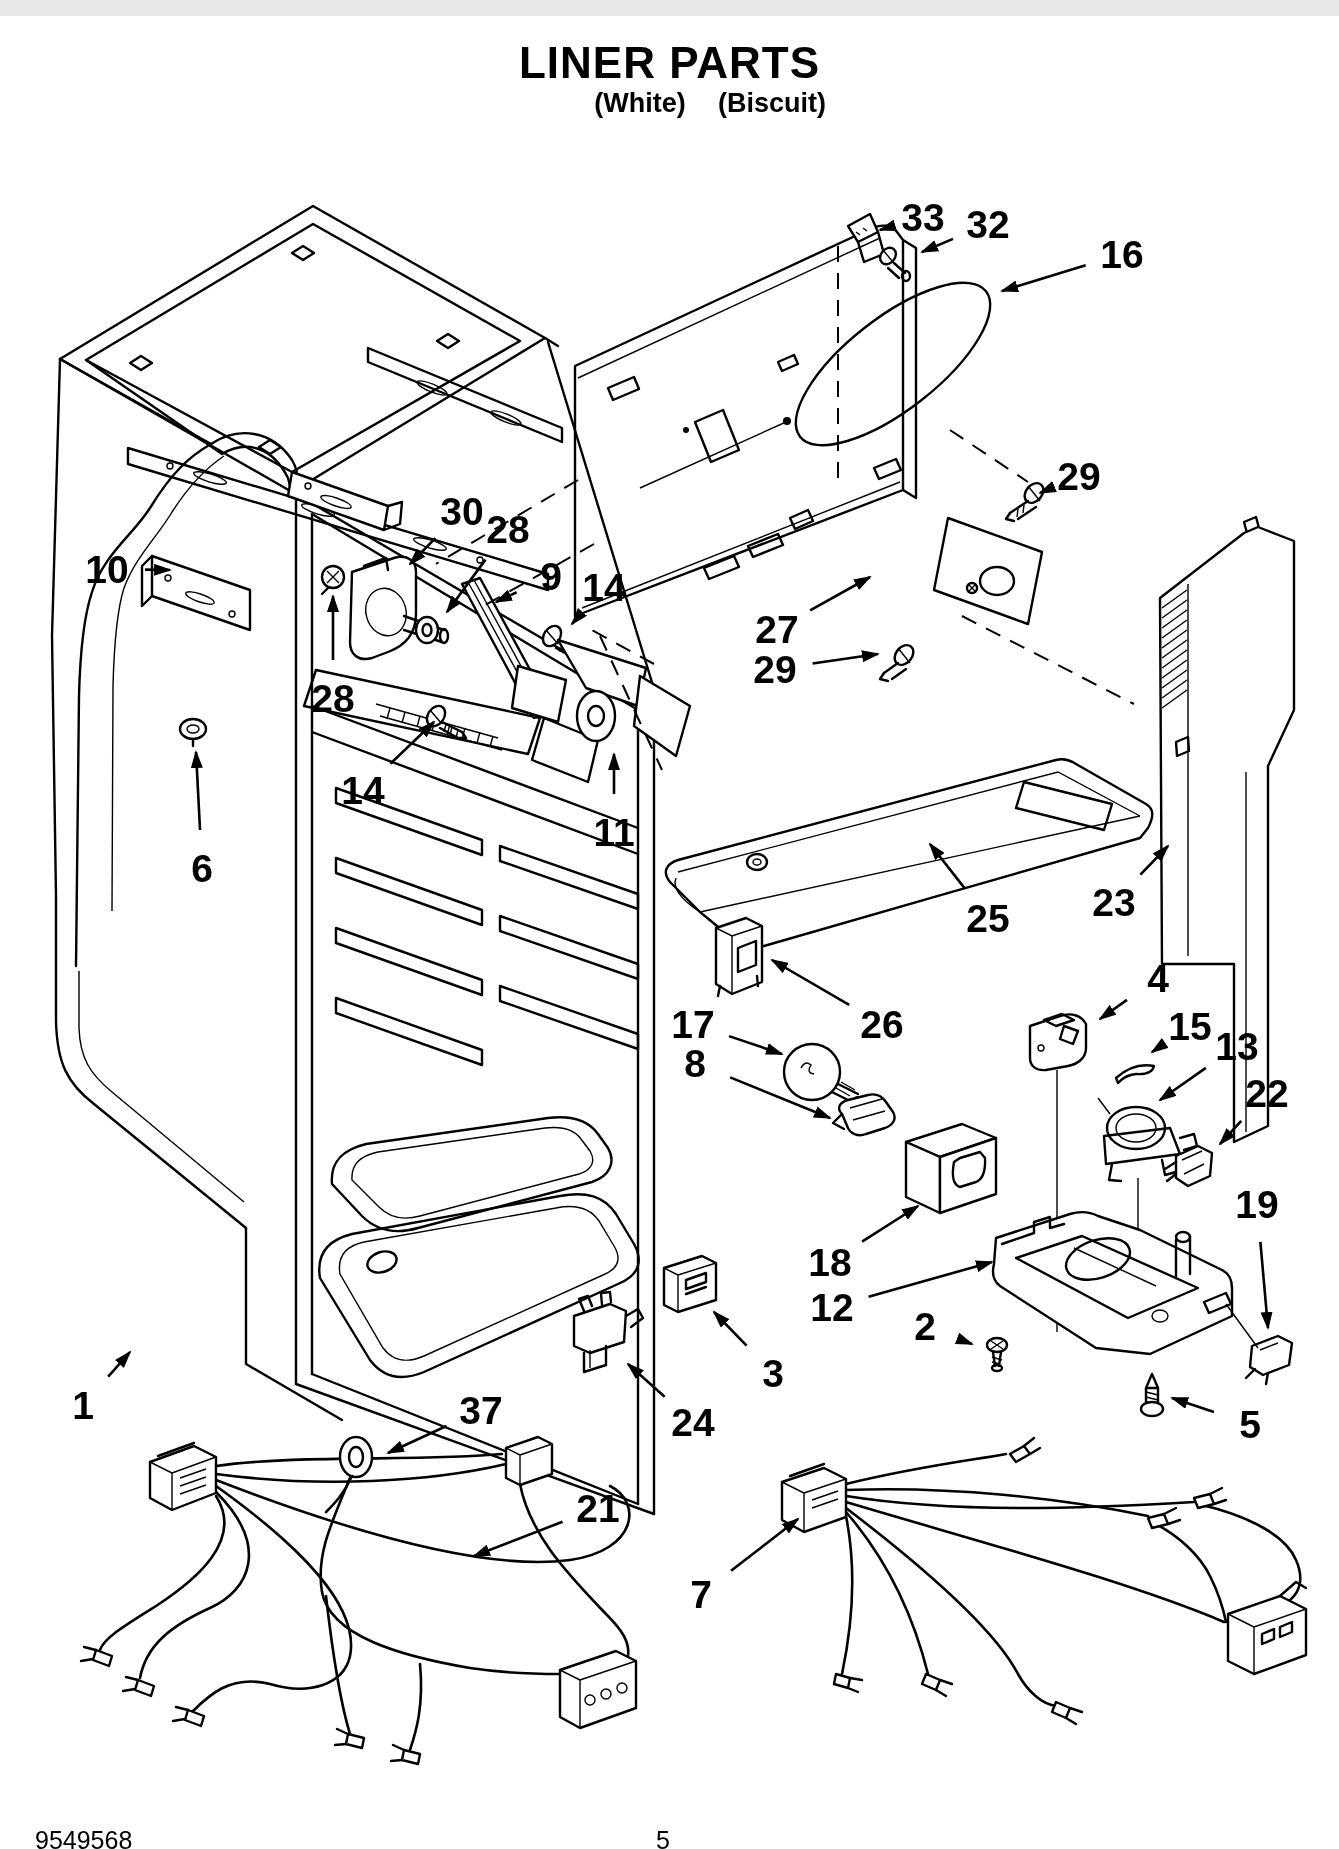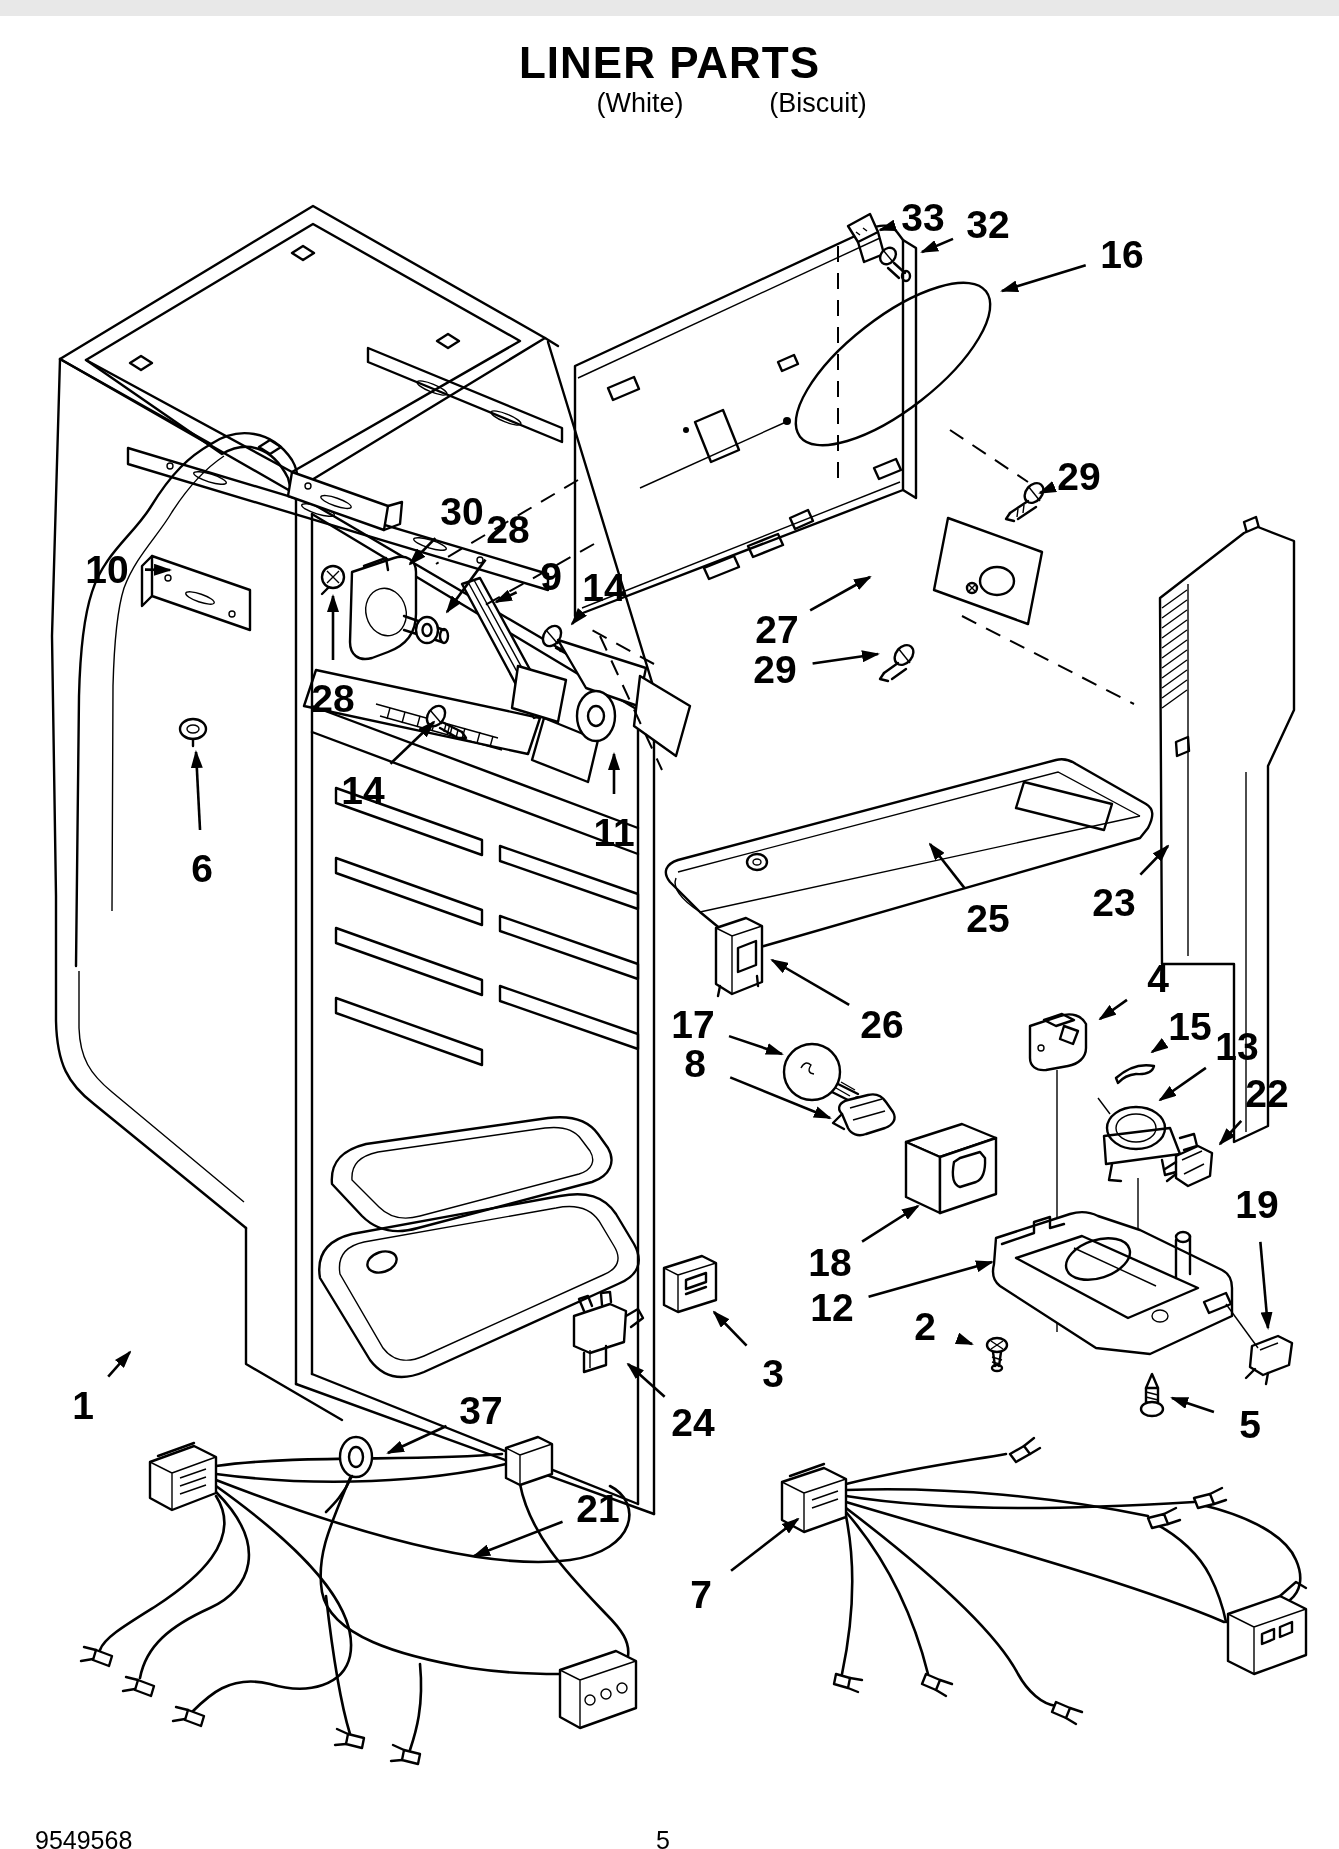--- a/index.html
+++ b/index.html
@@ -9,23 +9,23 @@
     background:#ffffff;
     font-family:"Liberation Sans", sans-serif;
     color:#000;
     overflow:hidden;
     margin:16px auto;
   }
   .hdr{position:absolute;top:22px;left:0;width:100%;text-align:center;z-index:3;}
   .hdr h1{margin:0;font-size:44px;font-weight:bold;letter-spacing:1px;}
   .models{font-size:27px;font-weight:bold;line-height:36px;}
   .colors-row{position:relative;height:36px;}
-  .colors-row span{position:absolute;transform:translateX(-50%);font-size:27px;font-weight:normal;}
+  .colors-row span{position:absolute;transform:translateX(-50%);font-size:27px;font-weight:bold;}
   .c-left{left:640px;}
-  .c-right{left:818px;}
+  .c-right{left:772px;}
   .ftr{position:absolute;top:1810px;left:0;width:100%;font-size:25px;z-index:3;}
   .doc-num{position:absolute;left:35px;top:0;}
   .page-num{position:absolute;left:663px;top:0;transform:translateX(-50%);}
   svg.art{position:absolute;top:0;left:0;z-index:2;}
   svg.art *{vector-effect:none;}
   .s  {stroke:#000;stroke-width:2.4;fill:none;stroke-linecap:round;stroke-linejoin:round;}
   .sw {stroke:#000;stroke-width:2.4;fill:#fff;stroke-linecap:round;stroke-linejoin:round;}
   .thin{stroke:#000;stroke-width:1.4;fill:none;}
   .dash{stroke:#000;stroke-width:2;fill:none;stroke-dasharray:16 11;}
   .fillb{fill:#000;stroke:none;}

